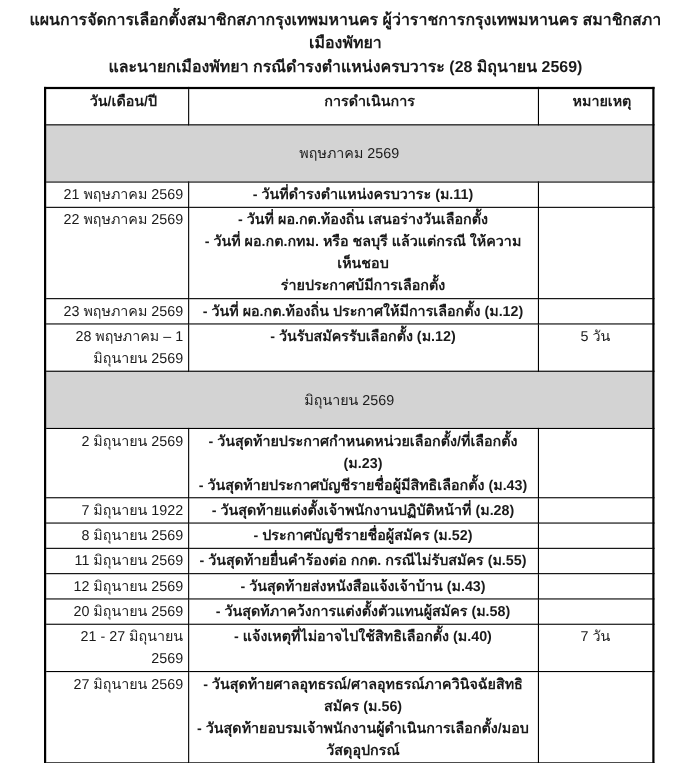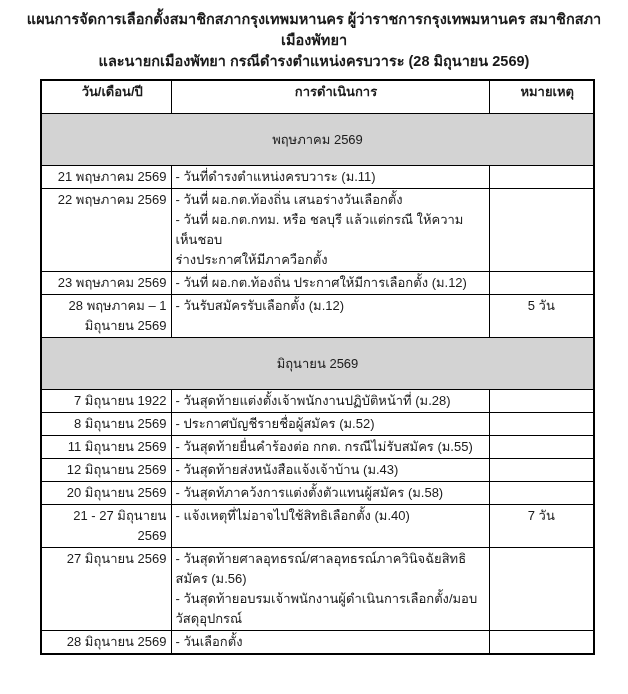--- a/index.html
+++ b/index.html
@@ -58,21 +58,21 @@
     height: 19px;
     line-height: 19px;
     padding: 16px;
     vertical-align: middle;
   }
   tr.data-row td {
     line-height: 20px;
     padding: 1px 4px;
   }
   td.cell-date   { text-align: right; }
-  td.cell-action { text-align: left; padding-left: 8px; }
+  td.cell-action { text-align: center; padding-left: 8px; font-weight: bold; }
   td.cell-remark { text-align: center; }
 </style>
 </head>
 <body>
 
 <div class="page">
   <div class="doc-title">
     <div>แผนการจัดการเลือกตั้งสมาชิกสภากรุงเทพมหานคร ผู้ว่าราชการกรุงเทพมหานคร สมาชิกสภาเมืองพัทยา</div>
     <div>และนายกเมืองพัทยา กรณีดำรงตำแหน่งครบวาระ (28 มิถุนายน 2569)</div>
   </div>
@@ -103,21 +103,21 @@
           </td>
           <td class="cell-remark"></td>
         </tr>
         <tr class="data-row">
           <td class="cell-date">
             <div>22 พฤษภาคม 2569</div>
           </td>
           <td class="cell-action">
             <div>- วันที่ ผอ.กต.ท้องถิ่น เสนอร่างวันเลือกตั้ง</div>
             <div>- วันที่ ผอ.กต.กทม. หรือ ชลบุรี แล้วแต่กรณี ให้ความเห็นชอบ</div>
-            <div>ร่างประกาศให้มีภาควือกตั้ง</div>
+            <div>ร่ายประกาศบ้มีการเลือกตั้ง</div>
           </td>
           <td class="cell-remark"></td>
         </tr>
         <tr class="data-row">
           <td class="cell-date">
             <div>23 พฤษภาคม 2569</div>
           </td>
           <td class="cell-action">
             <div>- วันที่ ผอ.กต.ท้องถิ่น ประกาศให้มีการเลือกตั้ง (ม.12)</div>
           </td>
@@ -128,20 +128,30 @@
             <div>28 พฤษภาคม – 1</div>
             <div>มิถุนายน 2569</div>
           </td>
           <td class="cell-action">
             <div>- วันรับสมัครรับเลือกตั้ง (ม.12)</div>
           </td>
           <td class="cell-remark">5 วัน</td>
         </tr>
         <tr class="section-row">
           <td colspan="3">มิถุนายน 2569</td>
+        </tr>
+        <tr class="data-row">
+          <td class="cell-date">
+            <div>2 มิถุนายน 2569</div>
+          </td>
+          <td class="cell-action">
+            <div>- วันสุดท้ายประกาศกำหนดหน่วยเลือกตั้ง/ที่เลือกตั้ง (ม.23)</div>
+            <div>- วันสุดท้ายประกาศบัญชีรายชื่อผู้มีสิทธิเลือกตั้ง (ม.43)</div>
+          </td>
+          <td class="cell-remark"></td>
         </tr>
         <tr class="data-row">
           <td class="cell-date">
             <div>7 มิถุนายน 1922</div>
           </td>
           <td class="cell-action">
             <div>- วันสุดท้ายแต่งตั้งเจ้าพนักงานปฏิบัติหน้าที่ (ม.28)</div>
           </td>
           <td class="cell-remark"></td>
         </tr>

